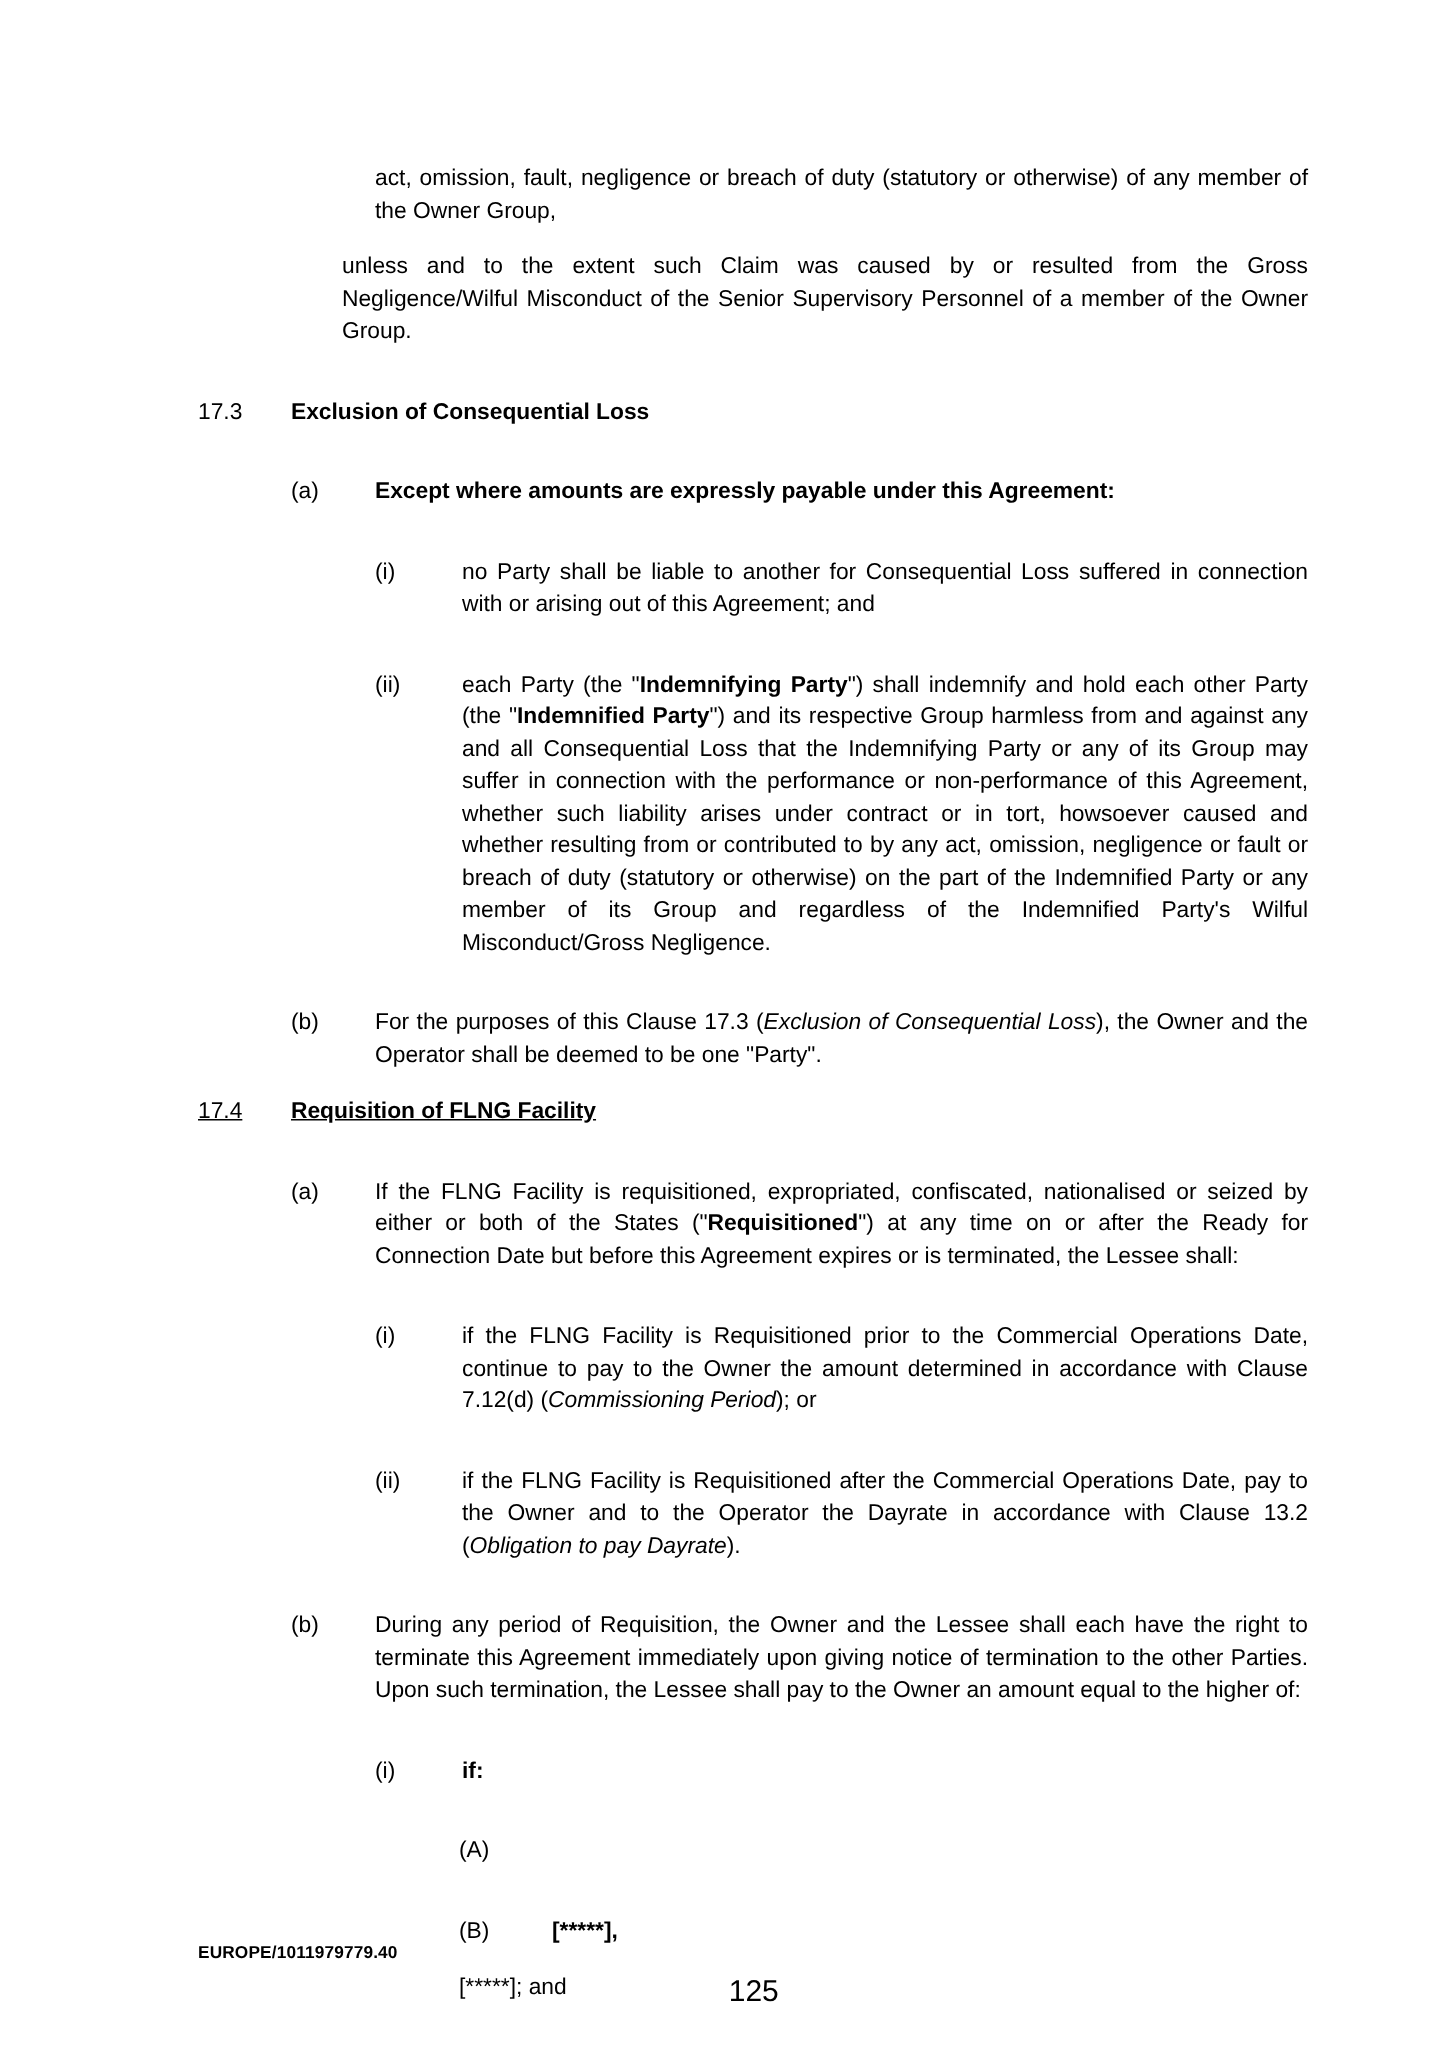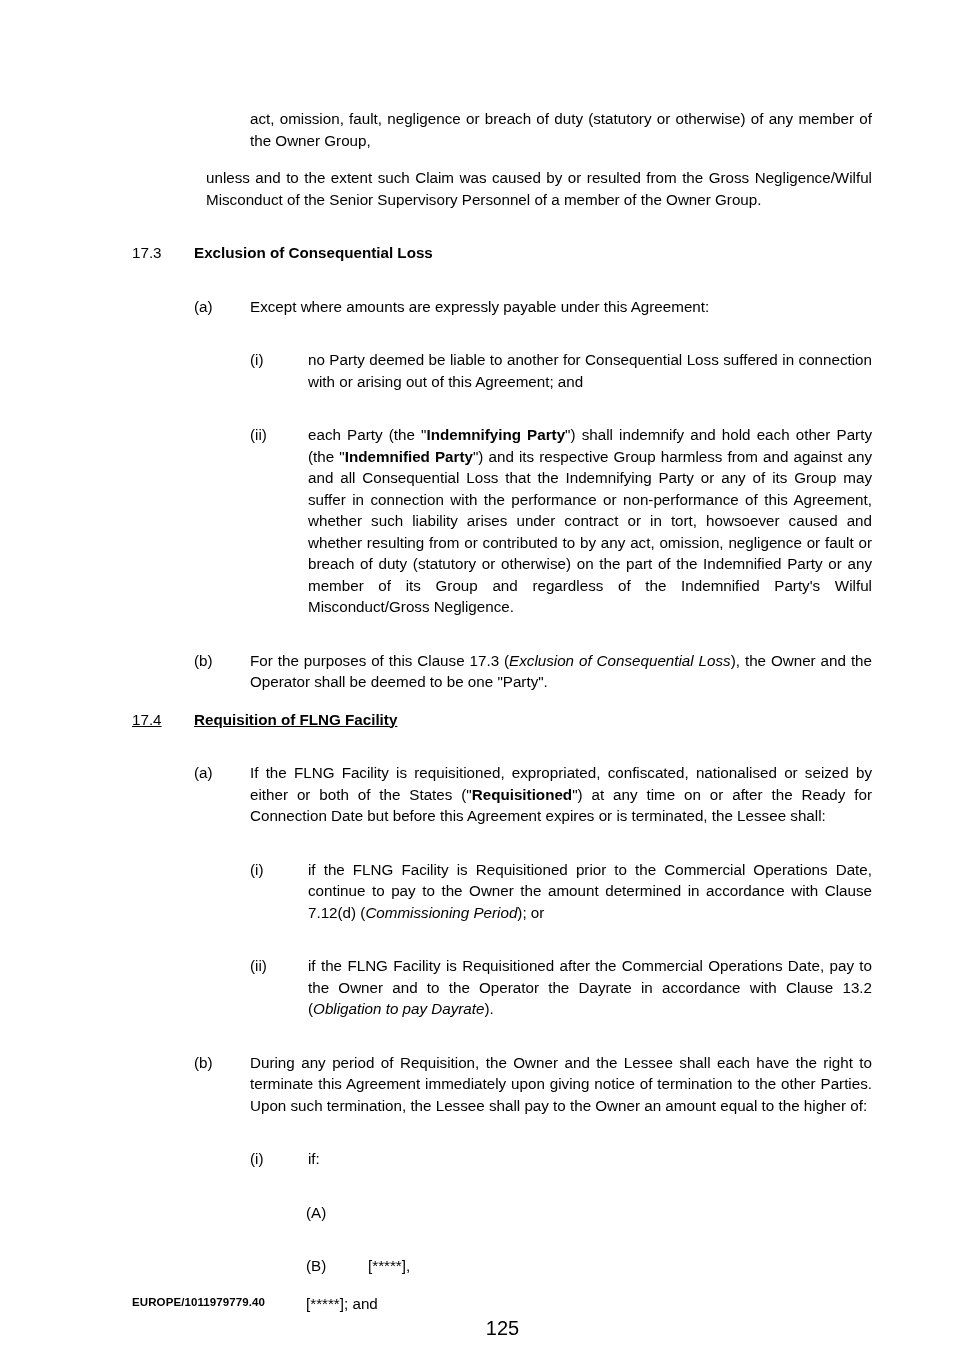--- a/index.html
+++ b/index.html
@@ -33,21 +33,21 @@
     margin: 0;
   }
   .block {
     margin-bottom: 16px;
   }
   
   .lvl-cont {   
     margin-left: 118px;
   }
   .lvl-flush {
-    margin-left: 74px;
+    margin-left: 96px;
   }
   .row {
     display: flex;
     align-items: flex-start;
     margin-top: 32px;
   }
   .num-clause {
     width: 62px;
     flex: 0 0 62px;
     font-size: 15.2px;
@@ -86,20 +86,21 @@
     margin-left: 174px;
   }
   .txt {
     flex: 1 1 auto;
     font-size: 15.2px;
     line-height: 21.5px;
     text-align: justify;
   }
   .txt.left {
     text-align: left;
+    font-weight: bold;
   }
   b { font-weight: bold; }
   i { font-style: italic; }
   .page-number {
     position: absolute;
     top: 1317px;
     left: 0;
     width: 965px;
     text-align: center;
     font-size: 20px;
@@ -133,21 +134,21 @@
       <div class="head-text">Exclusion of Consequential Loss</div>
     </div>
 
     <div class="block row body-a">
       <div class="marker-a">(a)</div>
       <div class="txt left">Except where amounts are expressly payable under this Agreement:</div>
     </div>
 
     <div class="block row body-i">
       <div class="marker-i">(i)</div>
-      <div class="txt">no Party deemed be liable to another for Consequential Loss suffered in connection with or arising out of this Agreement; and</div>
+      <div class="txt">no Party shall be liable to another for Consequential Loss suffered in connection with or arising out of this Agreement; and</div>
     </div>
 
     <div class="block row body-i">
       <div class="marker-i">(ii)</div>
       <div class="txt"><span>each Party (the "</span><b>Indemnifying Party</b><span>") shall indemnify and hold each other Party (the "</span><b>Indemnified Party</b><span>") and its respective Group harmless from and against any and all Consequential Loss that the Indemnifying Party or any of its Group may suffer in connection with the performance or non-performance of this Agreement, whether such liability arises under contract or in tort, howsoever caused and whether resulting from or contributed to by any act, omission, negligence or fault or breach of duty (statutory or otherwise) on the part of the Indemnified Party or any member of its Group and regardless of the Indemnified Party's Wilful Misconduct/Gross Negligence.</span></div>
     </div>
 
     <div class="block row body-a">
       <div class="marker-a">(b)</div>
       <div class="txt"><span>For the purposes of this Clause 17.3 (</span><i>Exclusion of Consequential Loss</i><span>), the Owner and the Operator shall be deemed to be one "Party".</span></div>

